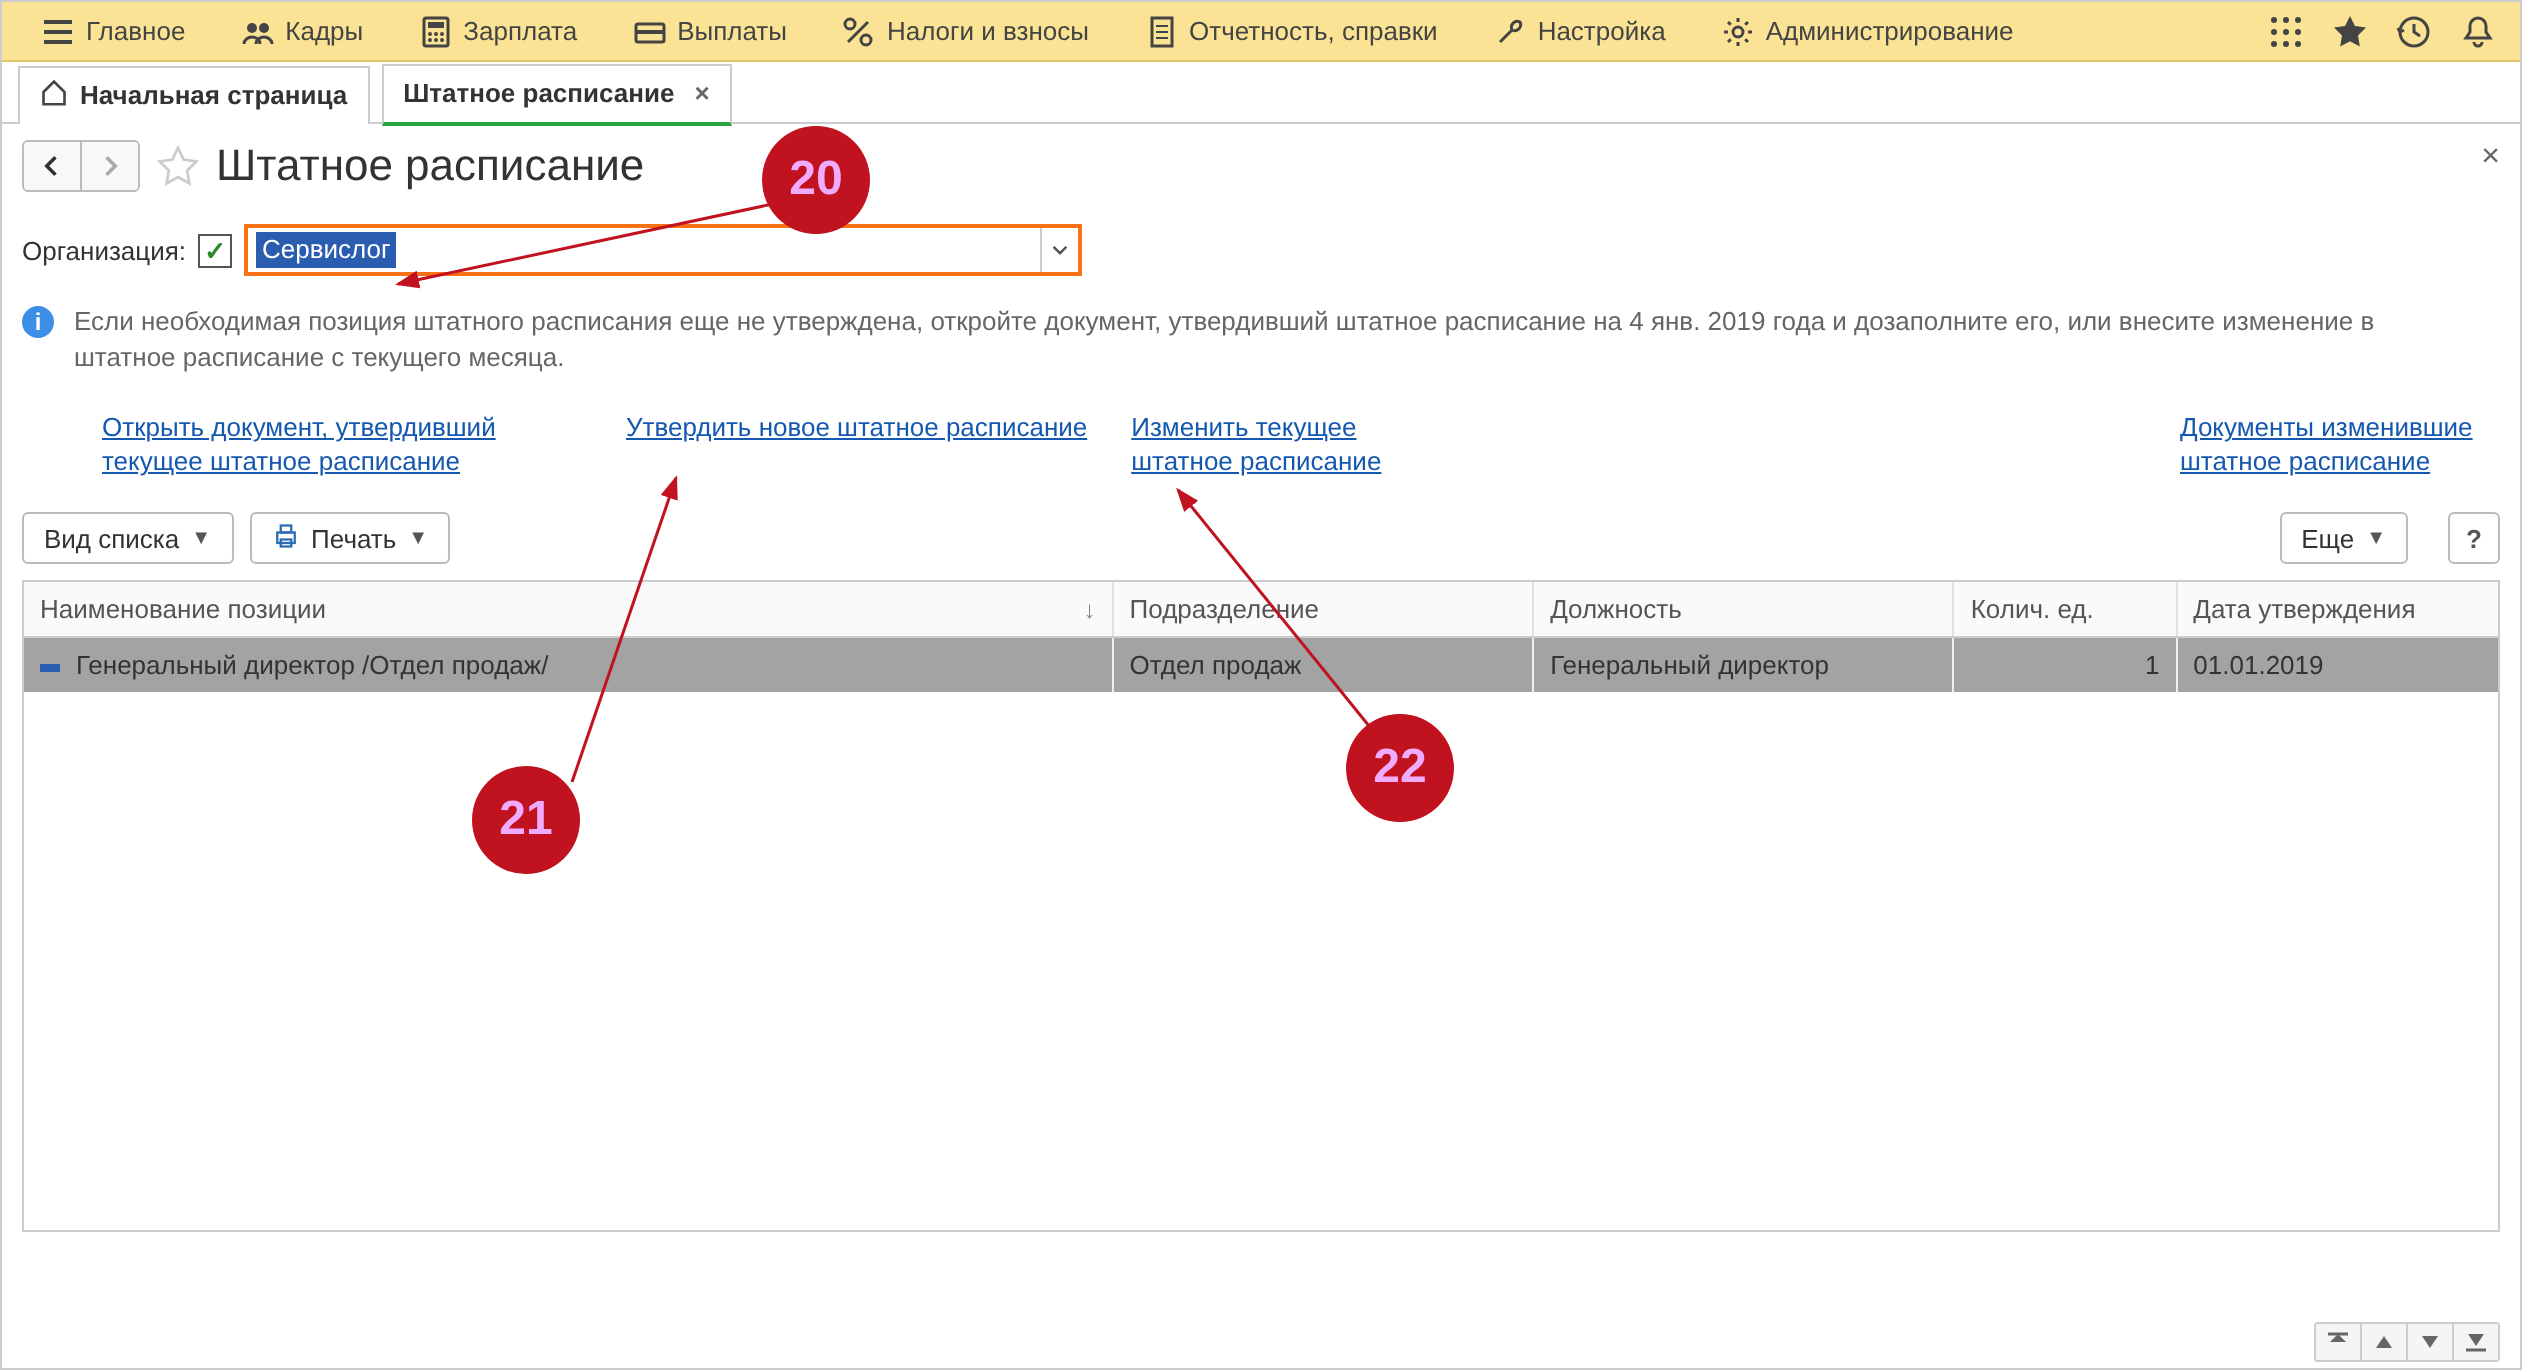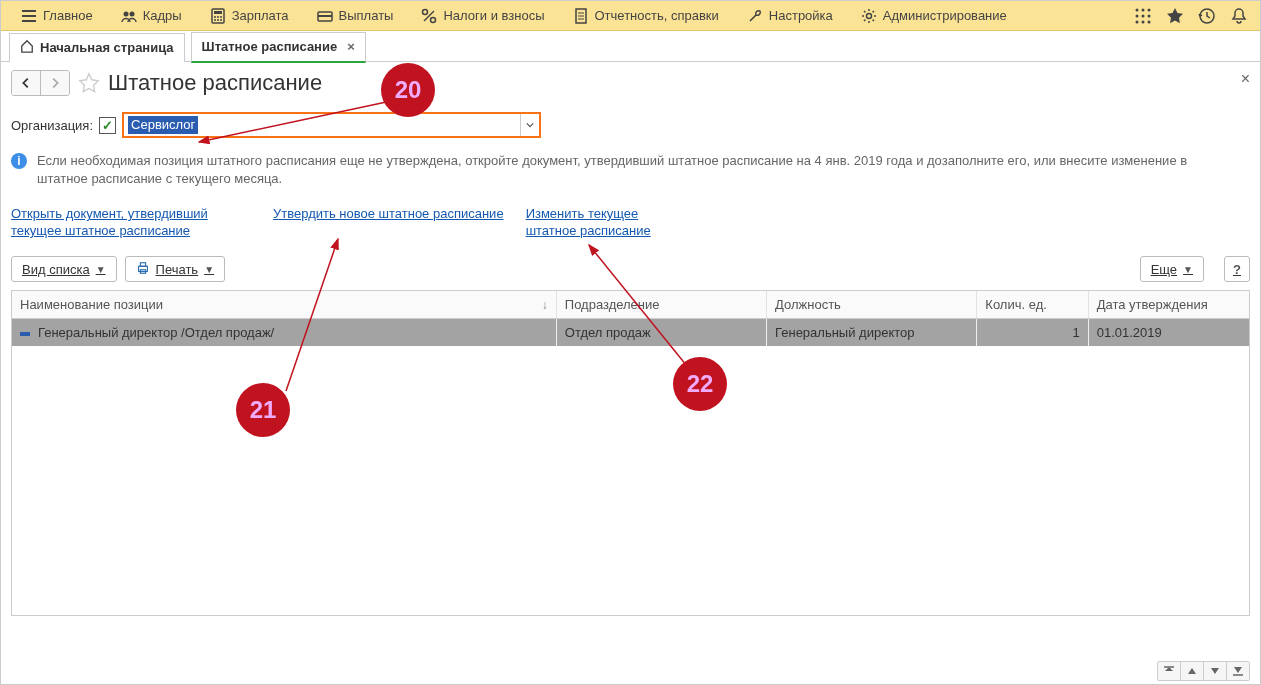--- a/index.html
+++ b/index.html
@@ -144,31 +144,31 @@
   .info-ico {
     width:16px;height:16px; border-radius:50%; background:#3c8ee6; color:#fff; font-size:12px; font-weight:bold;
     display:flex;align-items:center;justify-content:center; margin-top:1px; flex:none;
   }
   .info-text { color:#666; line-height:1.4; }
   
   .links-row {
     margin-top:18px;
     display:flex;
     justify-content:space-between;
+    margin-left:40px;
   }
   .links-left { display:flex; gap:22px; }
   .link { color:#1558b0; text-decoration:underline; cursor:pointer; line-height:1.3; }
   .link.multi { display:inline-block; max-width:240px; }
   
   .btn-row {
     margin-top:16px;
     display:flex;
     justify-content:space-between;
     align-items:center;
-    text-decoration:underline;
   }
   .btn-group-left { display:flex; gap:8px; }
   .btn {
     border:1px solid #bbb;
     background:#fff;
     border-radius:3px;
     padding:4px 10px;
     display:flex;
     align-items:center;
     gap:6px;
@@ -441,20 +441,23 @@
   <div class="info-row">
     <div class="info-ico">i</div>
     <div class="info-text">Если необходимая позиция штатного расписания еще не утверждена, откройте документ, утвердивший штатное расписание на 4 янв. 2019 года и дозаполните его, или внесите изменение в штатное расписание с текущего месяца.</div>
   </div>
 
   <div class="links-row">
     <div class="links-left">
       <a class="link multi">Открыть документ, утвердивший текущее штатное расписание</a>
       <a class="link">Утвердить новое штатное расписание</a>
       <a class="link multi" style="max-width:160px">Изменить текущее штатное расписание</a>
+    </div>
+    <div>
+      <a class="link multi" style="max-width:160px">Документы изменившие штатное расписание</a>
     </div>
   </div>
 
   <div class="btn-row">
     <div class="btn-group-left">
       <div class="btn">
         <span>Вид списка</span>
         <span class="caret">▼</span>
       </div>
       <div class="btn">

